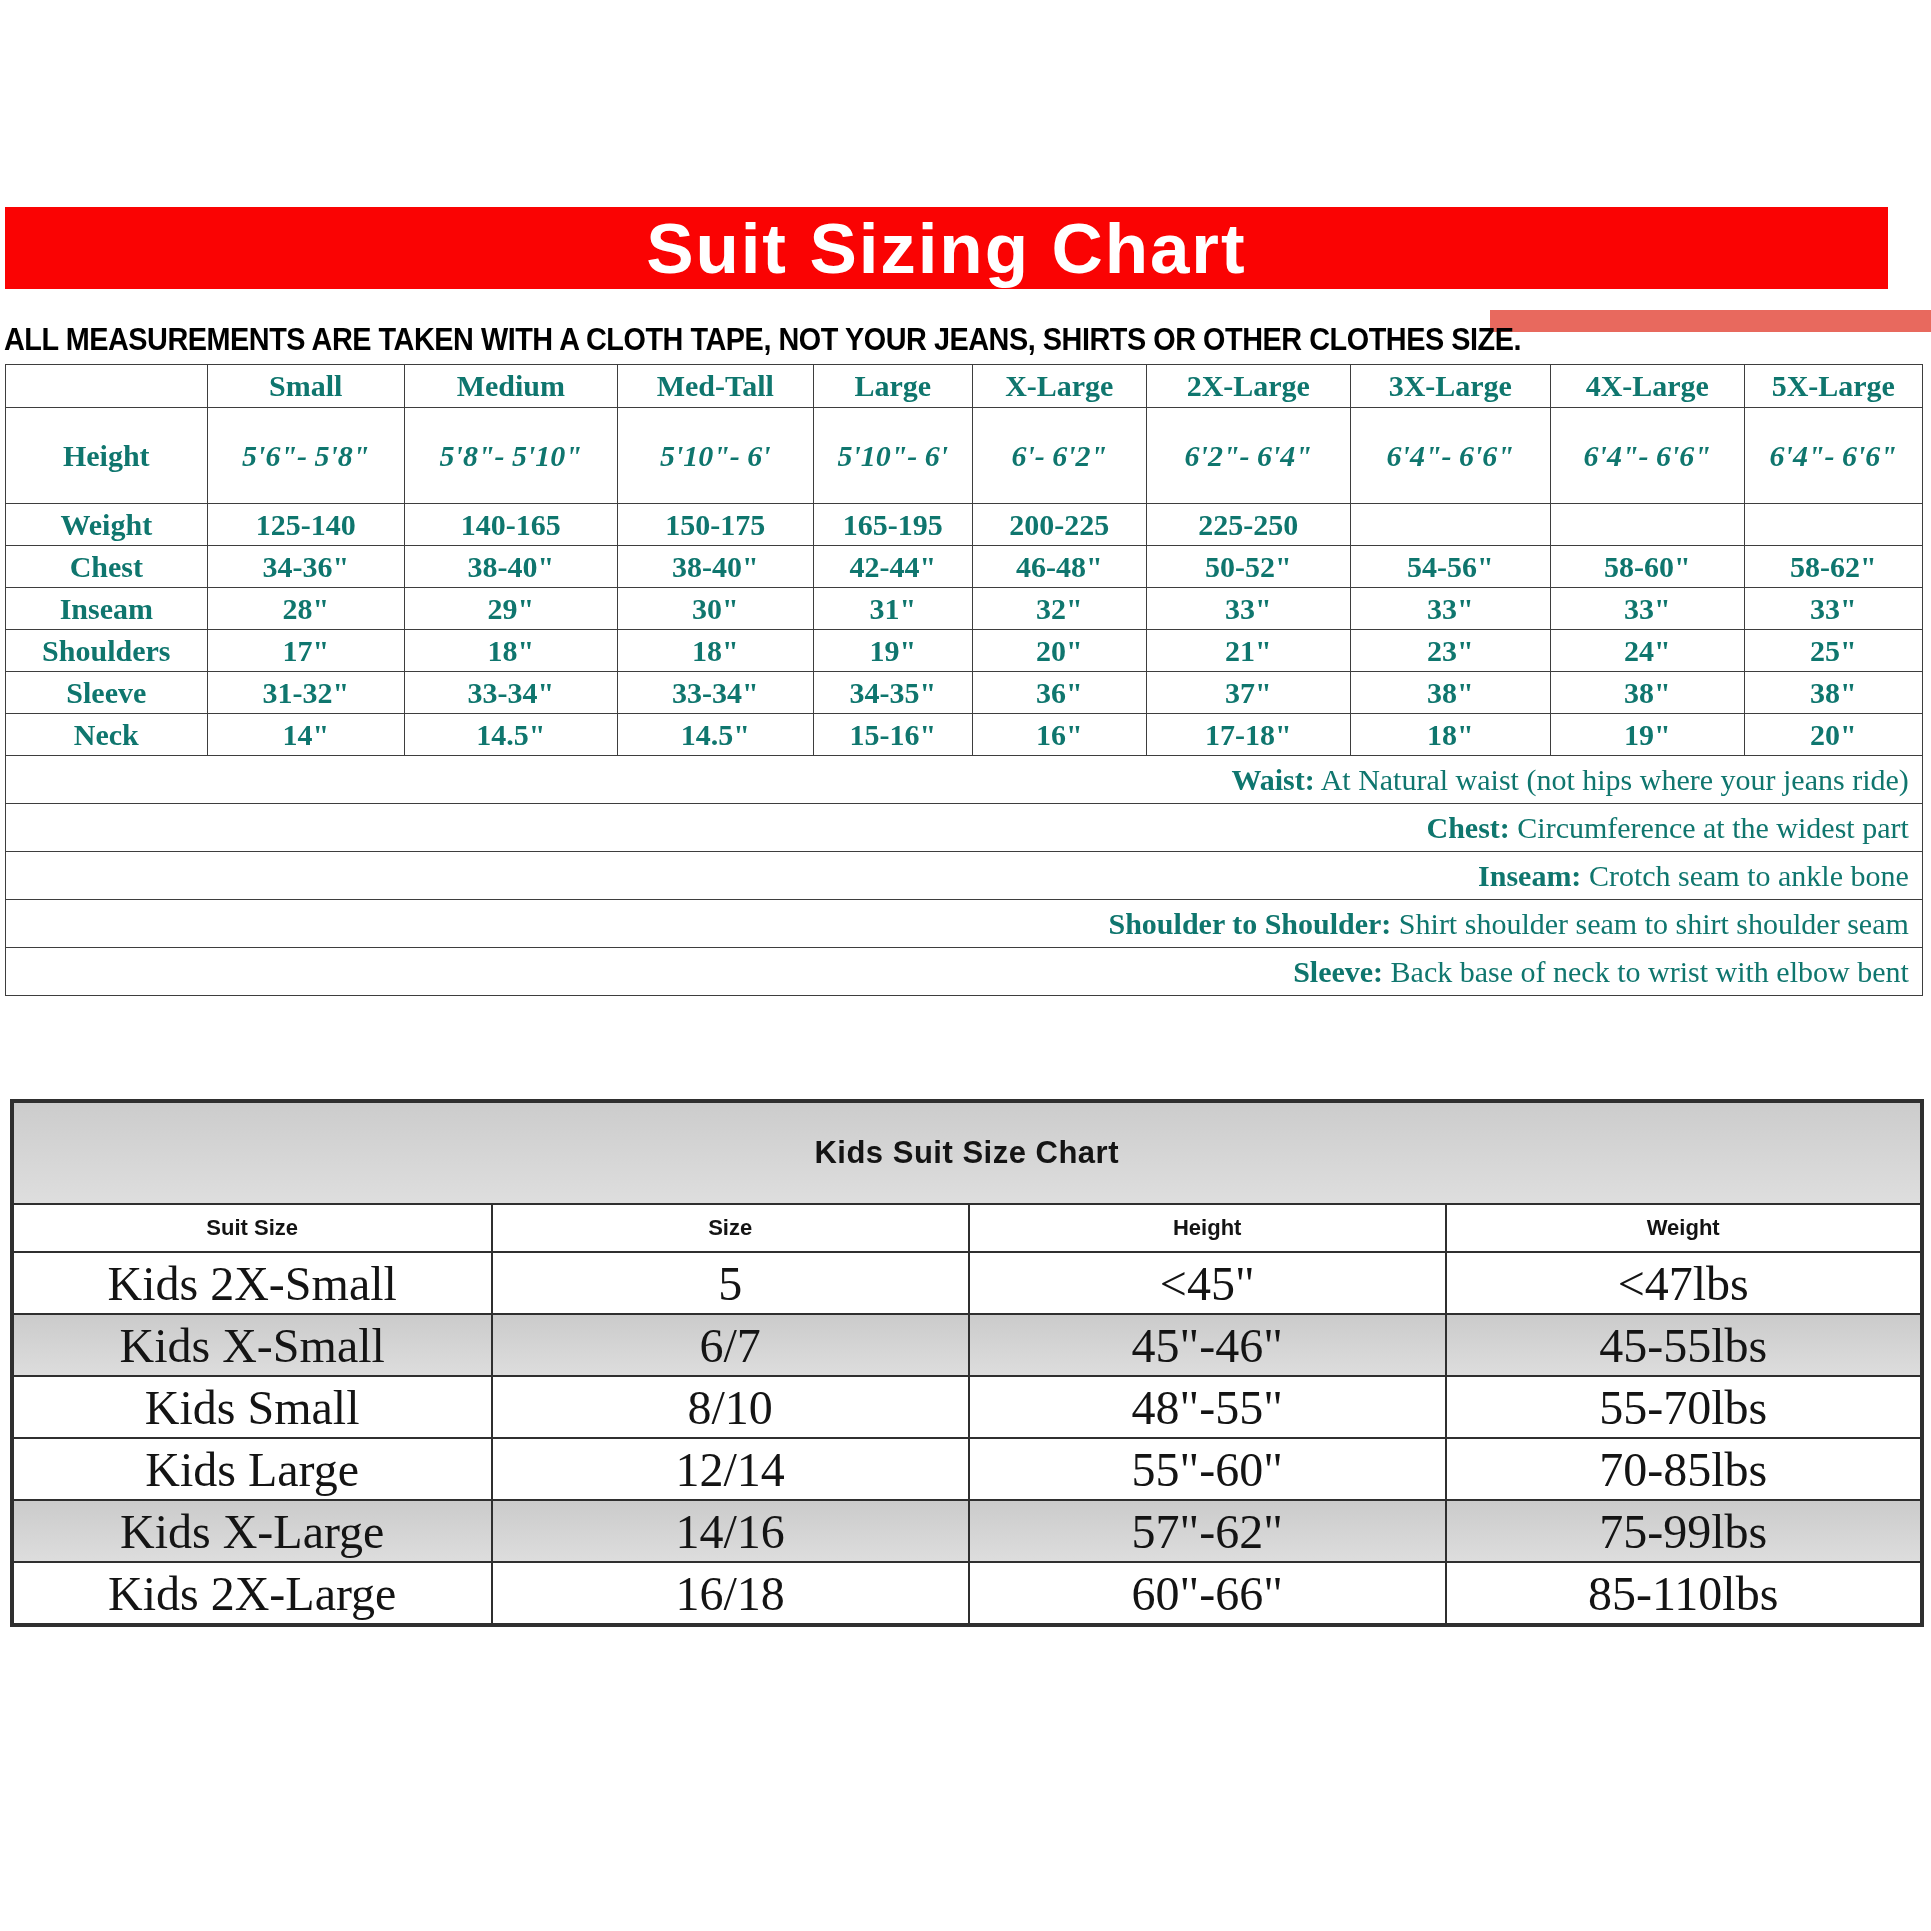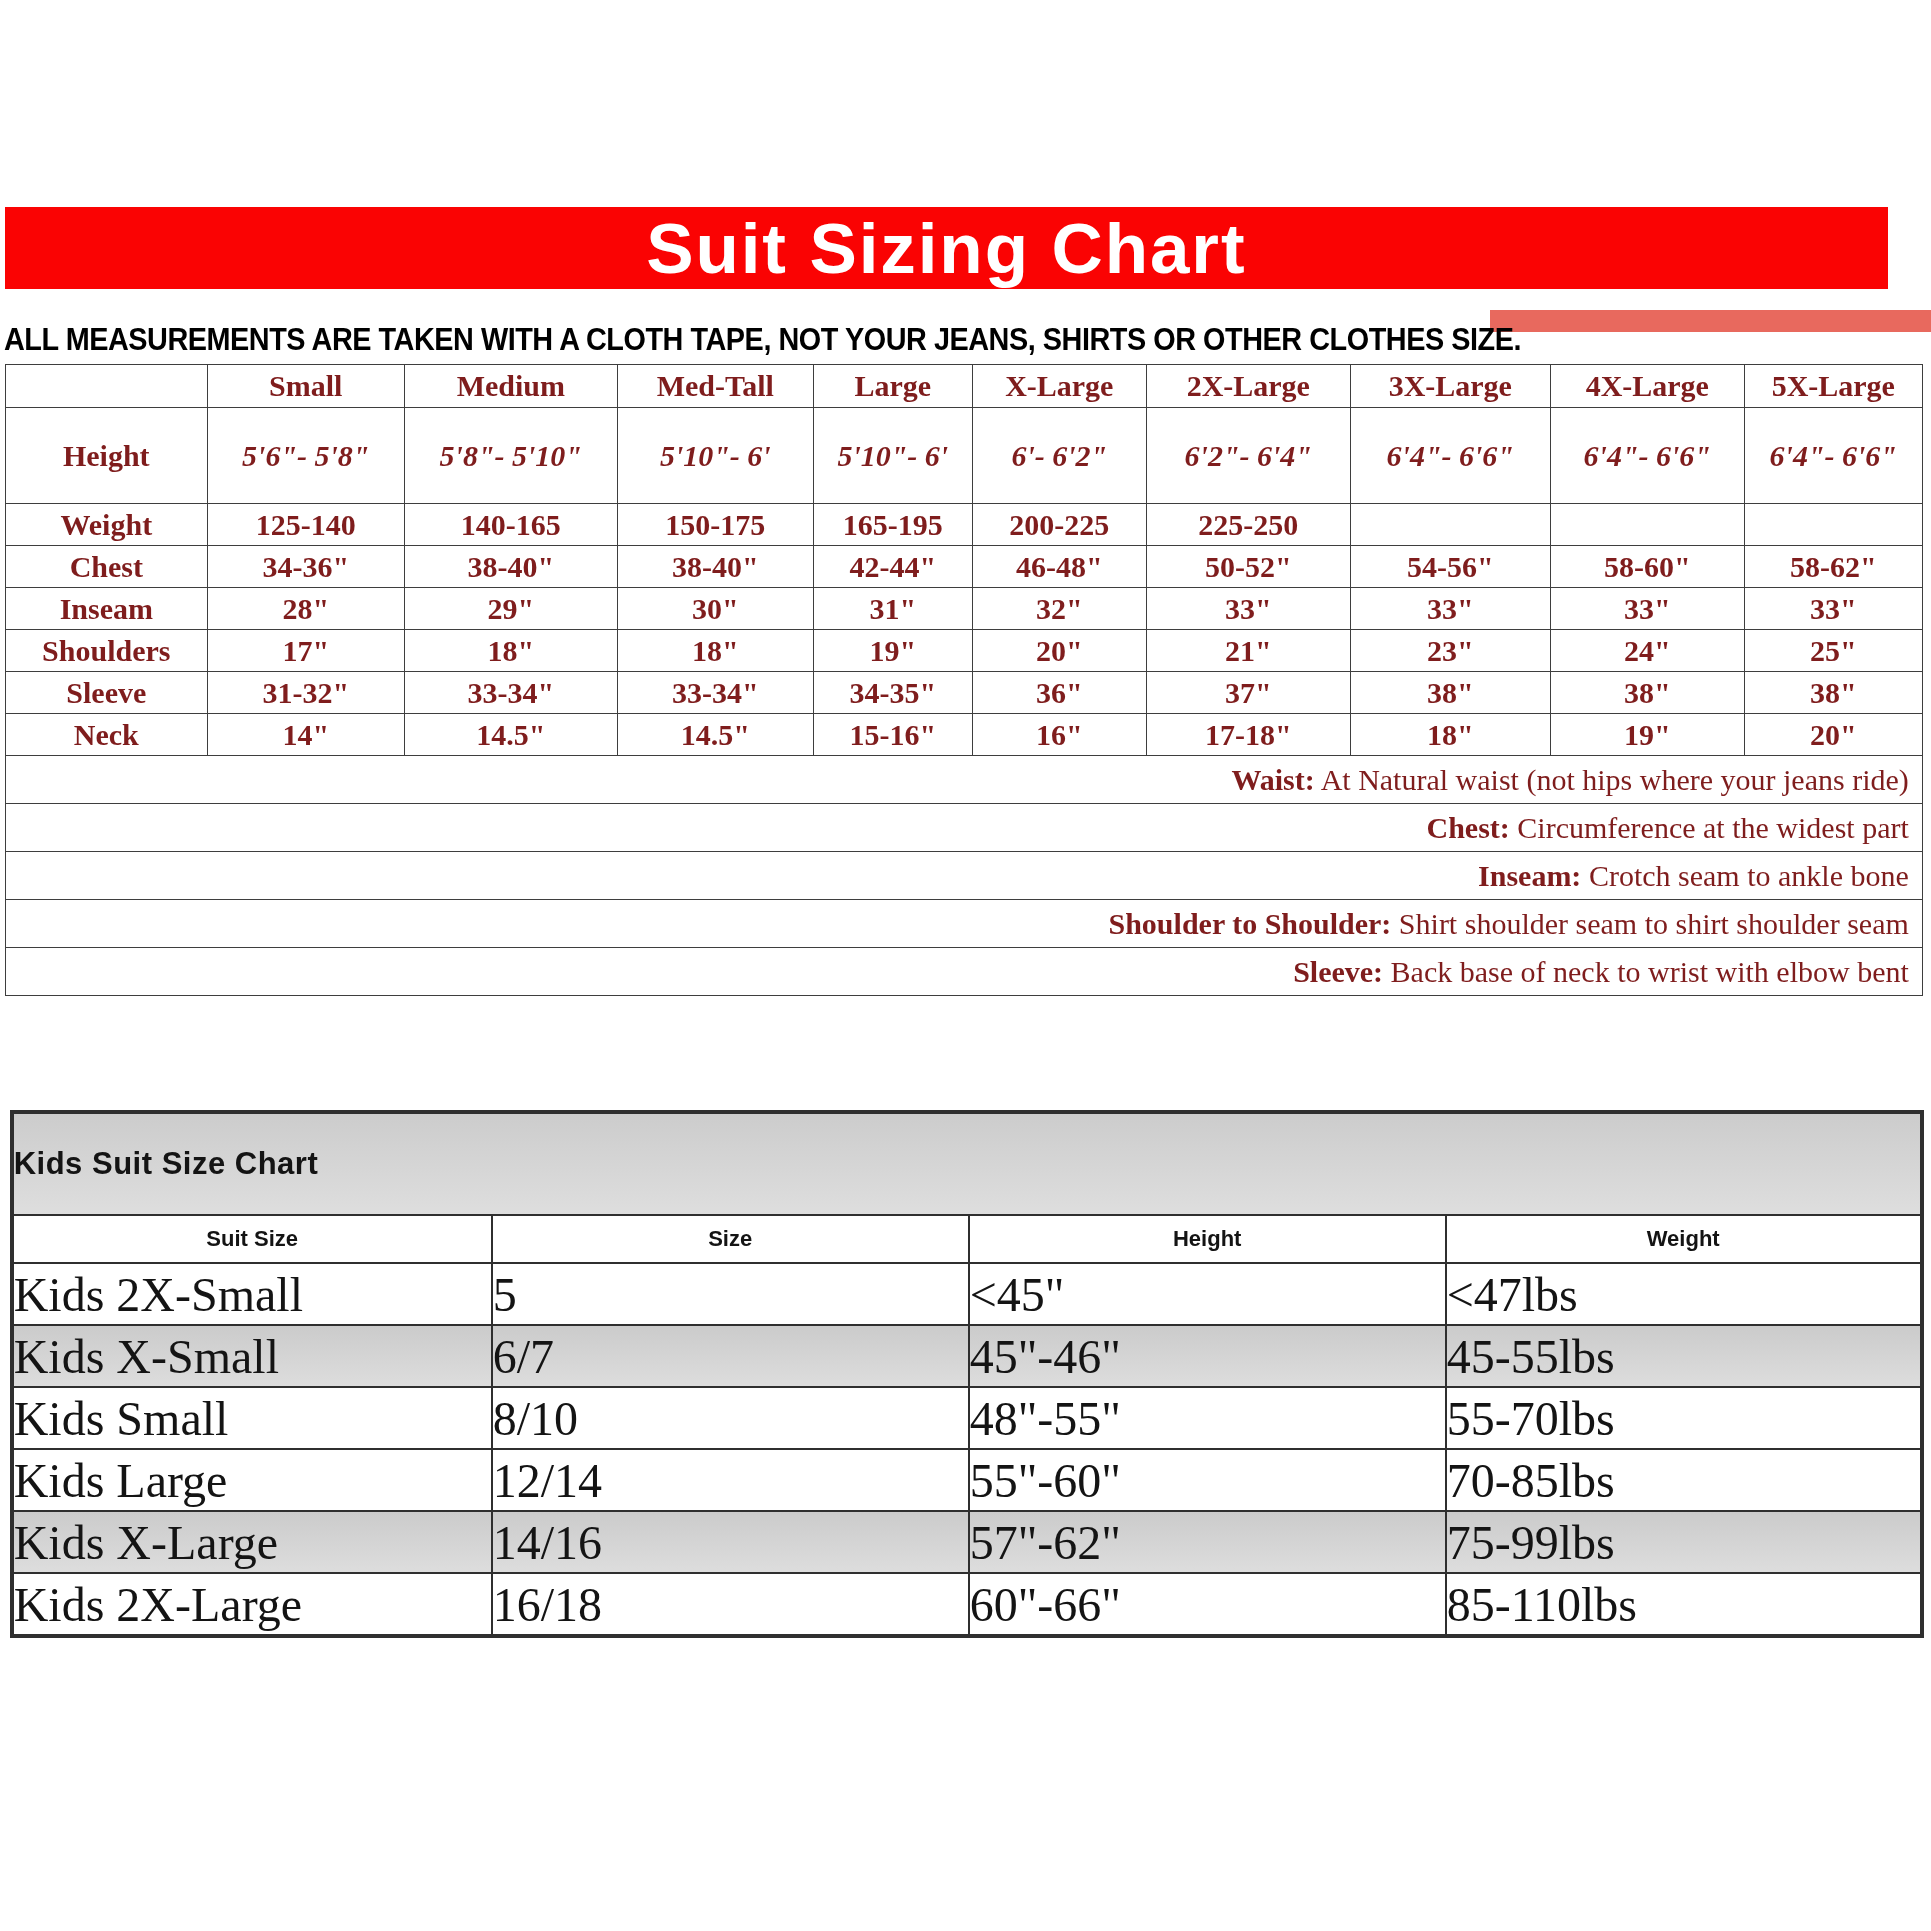--- a/index.html
+++ b/index.html
@@ -21,37 +21,37 @@
   .note{
     position:absolute;left:3.9px;top:323px;white-space:nowrap;
     font-family:"Liberation Sans",sans-serif;font-weight:700;font-size:32px;
     line-height:33px;letter-spacing:-0.5px;color:#000;
     transform:scaleX(0.90);transform-origin:0 0;
   }
   
   .size-table{
     position:absolute;left:4.8px;top:364px;width:1917px;
     border-collapse:collapse;table-layout:fixed;text-align:center;
-    font-family:"Liberation Serif",serif;font-weight:700;font-size:30px;color:#7f1d1d;
+    font-family:"Liberation Serif",serif;font-weight:700;font-size:30px;color:#0f766e;
   }
   .size-table th,.size-table td{border:1.9px solid #3e3e3e;padding:0;overflow:hidden;}
   .size-table thead th{height:42px;}
   .size-table tbody tr td,.size-table tbody tr th{height:41px;}
   .size-table tr.r-height td,.size-table tr.r-height th{height:95px;}
   .size-table tr.r-height td{font-style:italic;}
   .size-table tr.fnote td{
     text-align:right;height:47px;padding:0 13px;font-size:30px;white-space:nowrap;
   }
   .size-table .term{font-weight:700;}
   .size-table .desc{font-weight:400;}
   
   .kids-table{
     position:absolute;left:9.7px;top:1099px;width:1912px;
-    border-collapse:collapse;table-layout:fixed;
-    font-family:"Liberation Serif",serif;color:#141414;border:4.8px solid #2f2f2f;margin-top:11px;
+    border-collapse:collapse;table-layout:fixed;text-align:center;
+    font-family:"Liberation Serif",serif;color:#141414;border:4.8px solid #2f2f2f;
   }
   .kids-table td,.kids-table th{border:2.9px solid #2f2f2f;padding:0;overflow:hidden;}
   .kids-title-row td{
     height:100px;background:linear-gradient(180deg,#cccccc,#dedede);
     font-family:"Liberation Sans",sans-serif;font-weight:700;font-size:31px;letter-spacing:0.5px;
   }
   .kids-head th{
     height:46px;background:#ffffff;
     font-family:"Liberation Sans",sans-serif;font-weight:700;font-size:22px;
   }

